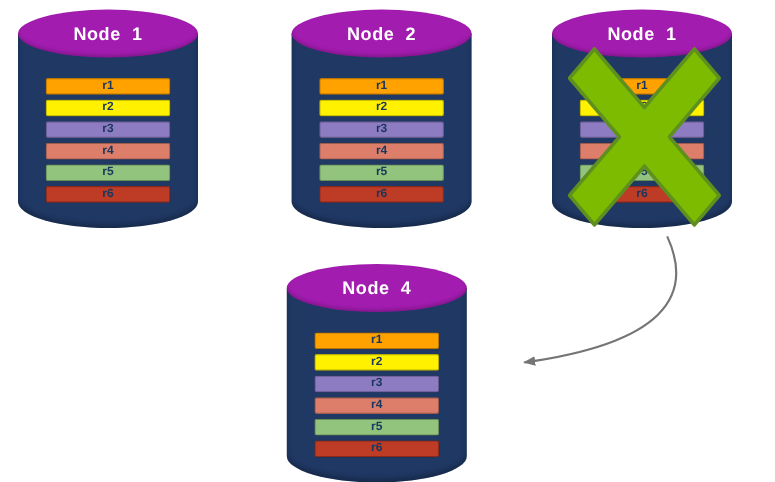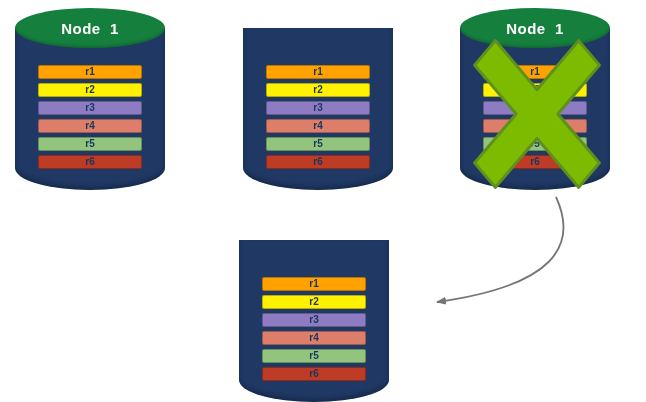--- a/index.html
+++ b/index.html
@@ -29,21 +29,21 @@
     background: #1F3864;
     border-radius: 0 0 50% 50% / 0 0 22px 22px;
     box-shadow: inset 0 -3px 4px rgba(0,0,0,0.25);
   }
   .cyl-top {
     position: absolute;
     top: 0;
     left: 0;
     right: 0;
     height: 40px;
-    background: #15803d;
+    background: #a21caf;
     border-radius: 50%;
     display: flex;
     align-items: center;
     justify-content: center;
     box-shadow: inset 0 -2px 3px rgba(0,0,0,0.18);
     z-index: 2;
   }
   .node-label {
     color: #ffffff;
     font-size: 15px;
@@ -117,20 +117,23 @@
           <span class="row-label">r5</span>
         </div>
       <div class="row" style="background: rgb(190, 59, 38);">
           <span class="row-label">r6</span>
         </div>
     </div>
   </div>
 
   <div class="node" style="left:243px; top:8px;">
     <div class="cyl-body"></div>
+    <div class="cyl-top">
+      <span class="node-label">Node  2</span>
+    </div>
     <div class="rows">
       <div class="row" style="background: rgb(255, 162, 0);">
           <span class="row-label">r1</span>
         </div>
       <div class="row" style="background: rgb(255, 241, 0);">
           <span class="row-label">r2</span>
         </div>
       <div class="row" style="background: rgb(142, 124, 195);">
           <span class="row-label">r3</span>
         </div>
@@ -168,20 +171,23 @@
           <span class="row-label">r5</span>
         </div>
       <div class="row" style="background: rgb(190, 59, 38);">
           <span class="row-label">r6</span>
         </div>
     </div>
   </div>
 
   <div class="node" style="left:239px; top:220px;">
     <div class="cyl-body"></div>
+    <div class="cyl-top">
+      <span class="node-label">Node  4</span>
+    </div>
     <div class="rows">
       <div class="row" style="background: rgb(255, 162, 0);">
           <span class="row-label">r1</span>
         </div>
       <div class="row" style="background: rgb(255, 241, 0);">
           <span class="row-label">r2</span>
         </div>
       <div class="row" style="background: rgb(142, 124, 195);">
           <span class="row-label">r3</span>
         </div>

